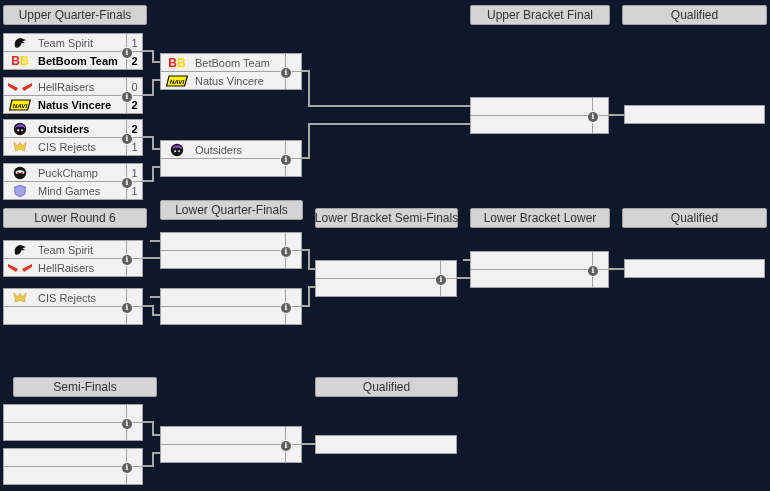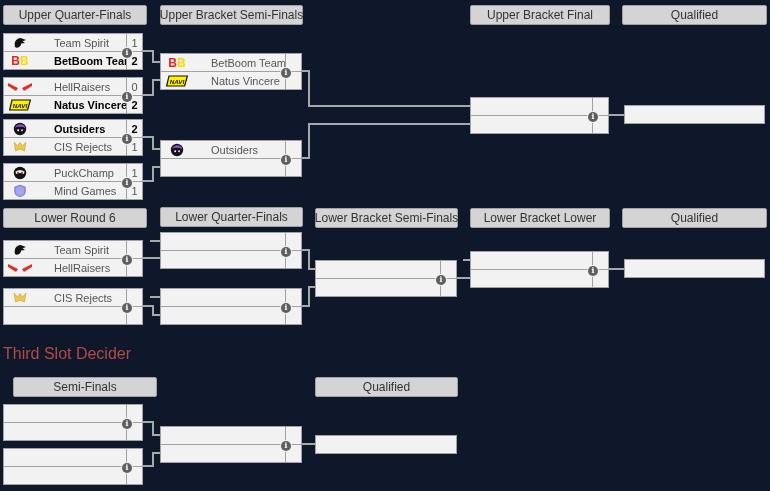--- a/index.html
+++ b/index.html
@@ -12,21 +12,21 @@
     border-radius:2px;font-size:12px;color:#333;display:flex;align-items:center;
     justify-content:center;white-space:nowrap;z-index:2;
   }
   .match{
     position:absolute;background:#f2f2f2;border:1px solid #a2a2a2;z-index:2;
   }
   .mrow{height:17px;display:flex;align-items:center;font-size:11px;color:#555;}
   .mrow.div{border-bottom:1px solid #a2a2a2;}
   .mrow.winner{font-weight:bold;color:#000;}
   .logo{flex:0 0 26px;width:26px;display:flex;justify-content:center;align-items:center;margin-left:3px;}
-  .tname{flex:1;white-space:nowrap;overflow:hidden;margin-left:21px;}
+  .tname{flex:1;white-space:nowrap;overflow:hidden;margin-left:5px;}
   .score{
     flex:0 0 15px;border-left:1px solid #a2a2a2;align-self:stretch;display:flex;
     align-items:center;justify-content:center;
   }
   .qbox{position:absolute;height:17px;background:#f2f2f2;border:1px solid #a2a2a2;z-index:2;}
   .iicon{
     position:absolute;right:10px;top:14px;width:10px;height:10px;border-radius:50%;
     background:#5f5f5f;color:#fff;font-size:7.5px;font-weight:bold;line-height:10px;
     text-align:center;font-family:"DejaVu Serif",serif;z-index:4;cursor:pointer;
     box-shadow:0 0 0 1px #ededed;
@@ -37,31 +37,29 @@
   }
   .bbR{color:#e52620;font-weight:900;font-size:12px;}
   .bbY{color:#fcd703;font-weight:900;font-size:12px;}
 </style>
 </head>
 <body>
 
 <div id="stage">
 
   <div class="hdr" style="left:3px;top:5px;width:142px">Upper Quarter-Finals</div>
-  <div class="hdr" style="left:160px;top:5px;width:141px">Upper Bracket Semi-Finals</div>
   <div class="hdr" style="left:470px;top:5px;width:138px">Upper Bracket Final</div>
   <div class="hdr" style="left:622px;top:5px;width:143px">Qualified</div>
 
   <div class="hdr" style="left:3px;top:208px;width:142px">Lower Round 6</div>
-  <div class="hdr" style="left:160px;top:207px;width:141px">Lower Quarter-Finals</div>
+  <div class="hdr" style="left:160px;top:200px;width:141px">Lower Quarter-Finals</div>
   <div class="hdr" style="left:315px;top:208px;width:141px">Lower Bracket Semi-Finals</div>
   <div class="hdr" style="left:470px;top:208px;width:138px">Lower Bracket Lower</div>
   <div class="hdr" style="left:622px;top:208px;width:143px">Qualified</div>
 
-  <div class="tsd-title">Third Slot Decider</div>
   <div class="hdr" style="left:13px;top:377px;width:142px">Semi-Finals</div>
   <div class="hdr" style="left:315px;top:377px;width:141px">Qualified</div>
 
   <div class="match" style="left:3px;top:33px;width:138px">
     <div class="mrow div">
       <span class="logo">
           <svg width="14" height="14" viewBox="0 0 14 14">
             <path d="M2 11 C1 6 3 2.5 7.5 2 L13 4 L9.5 5.2 L12 7 L8.2 7.4 C8 9.8 6 11.6 3.4 11.8 Z" fill="#111"></path>
           </svg>
         </span>

